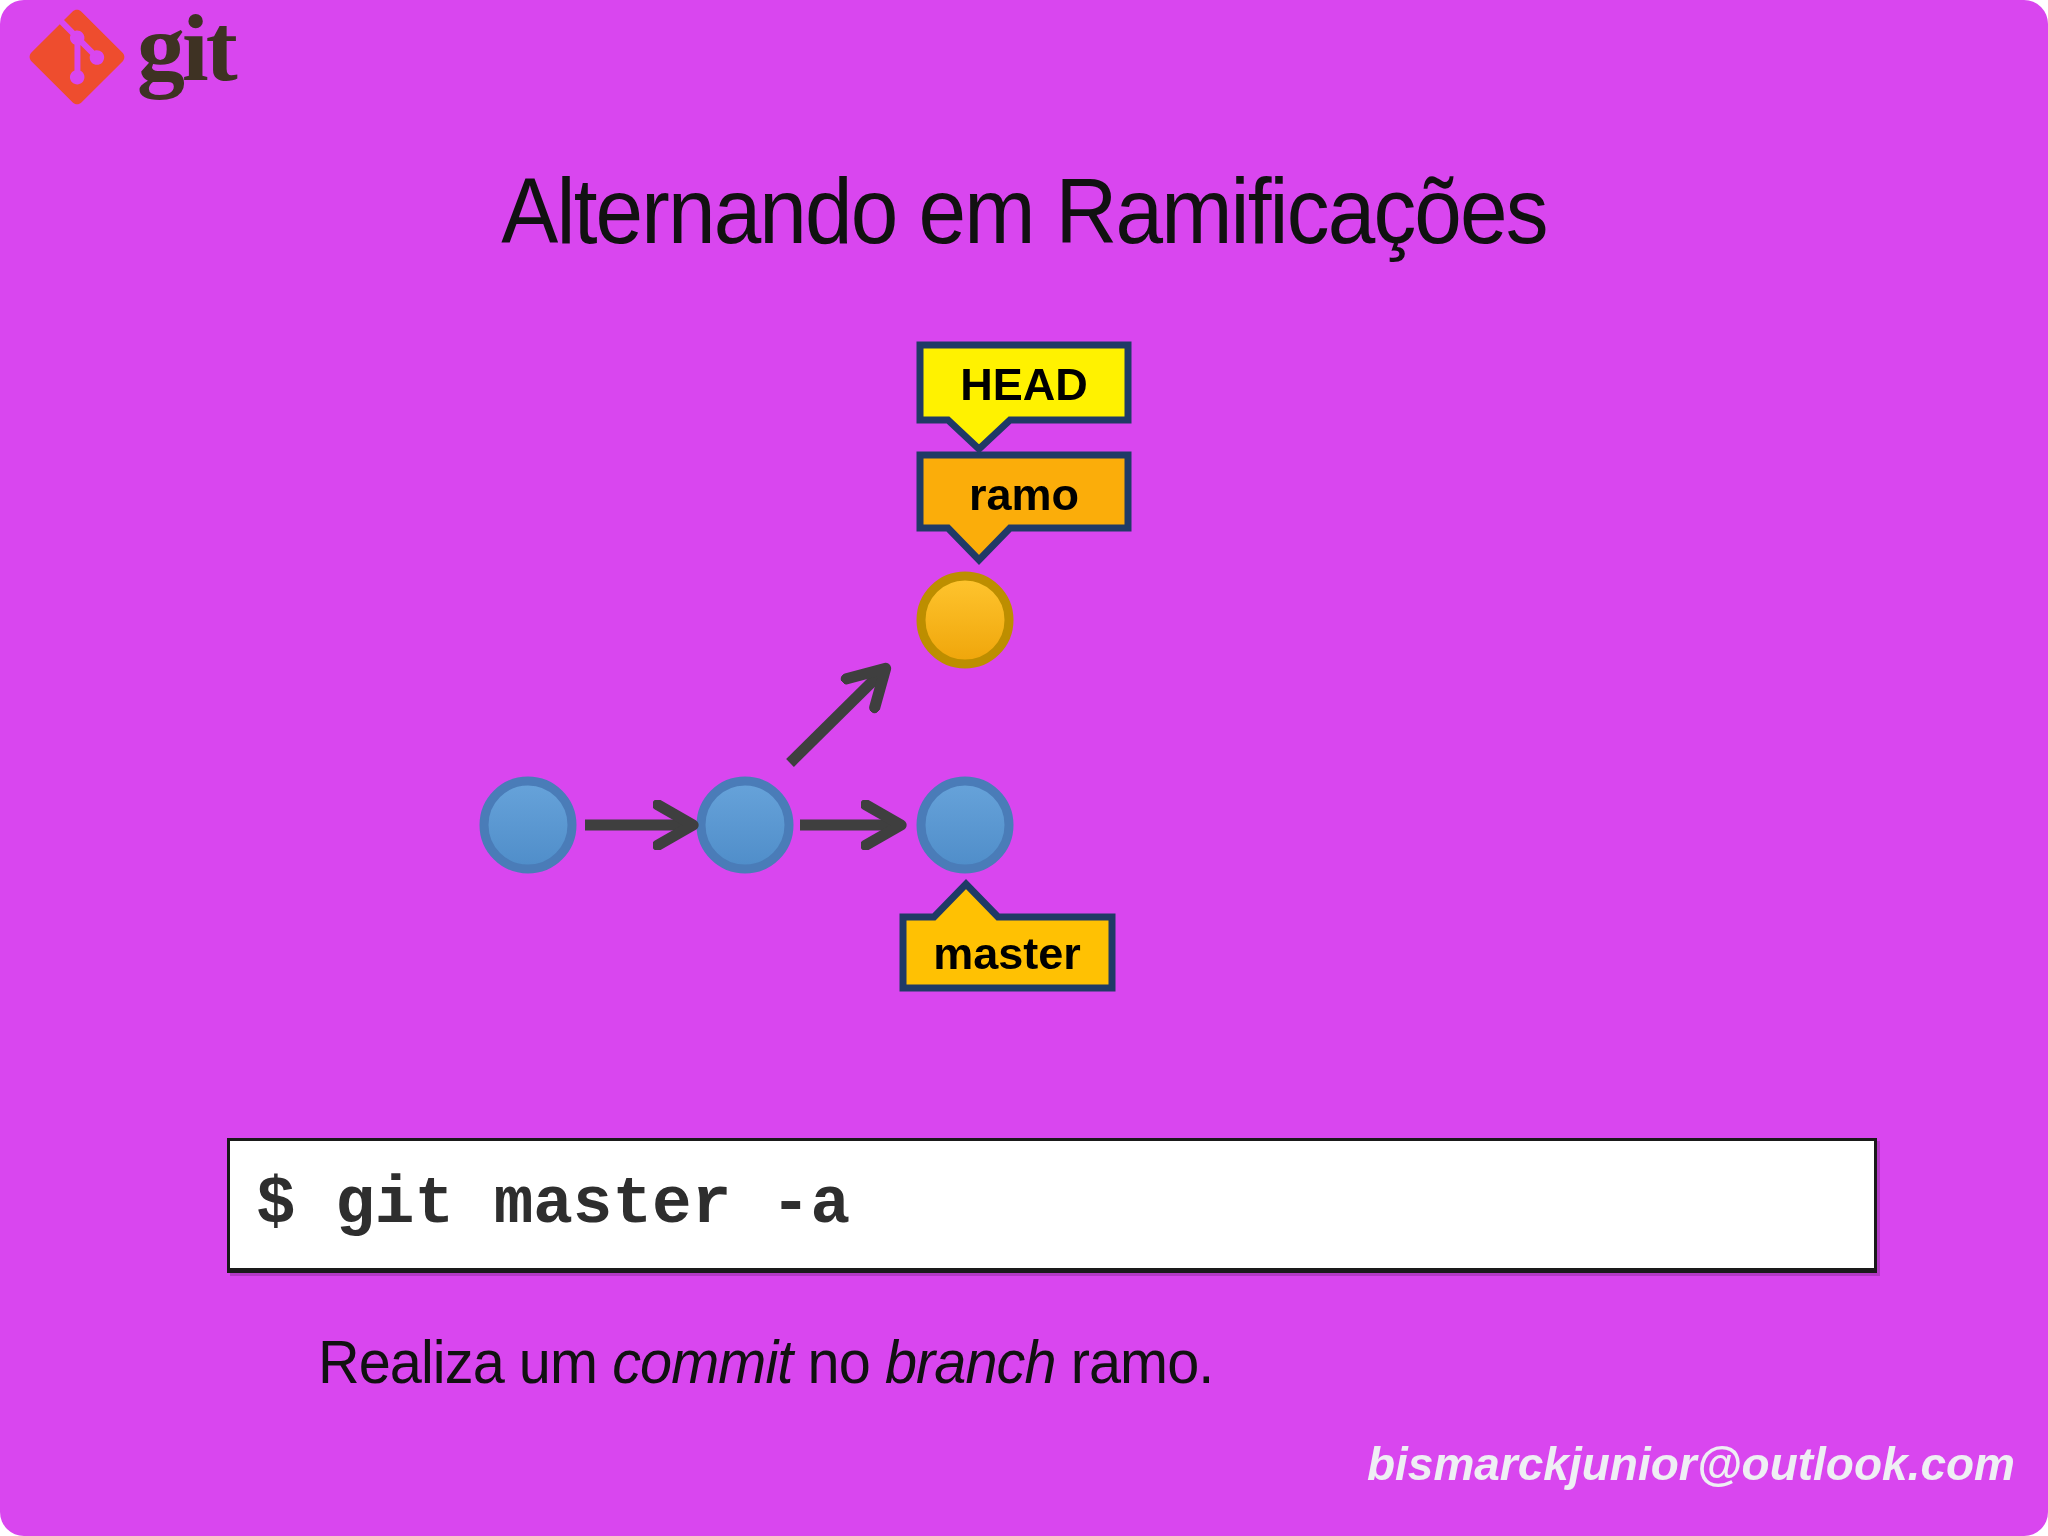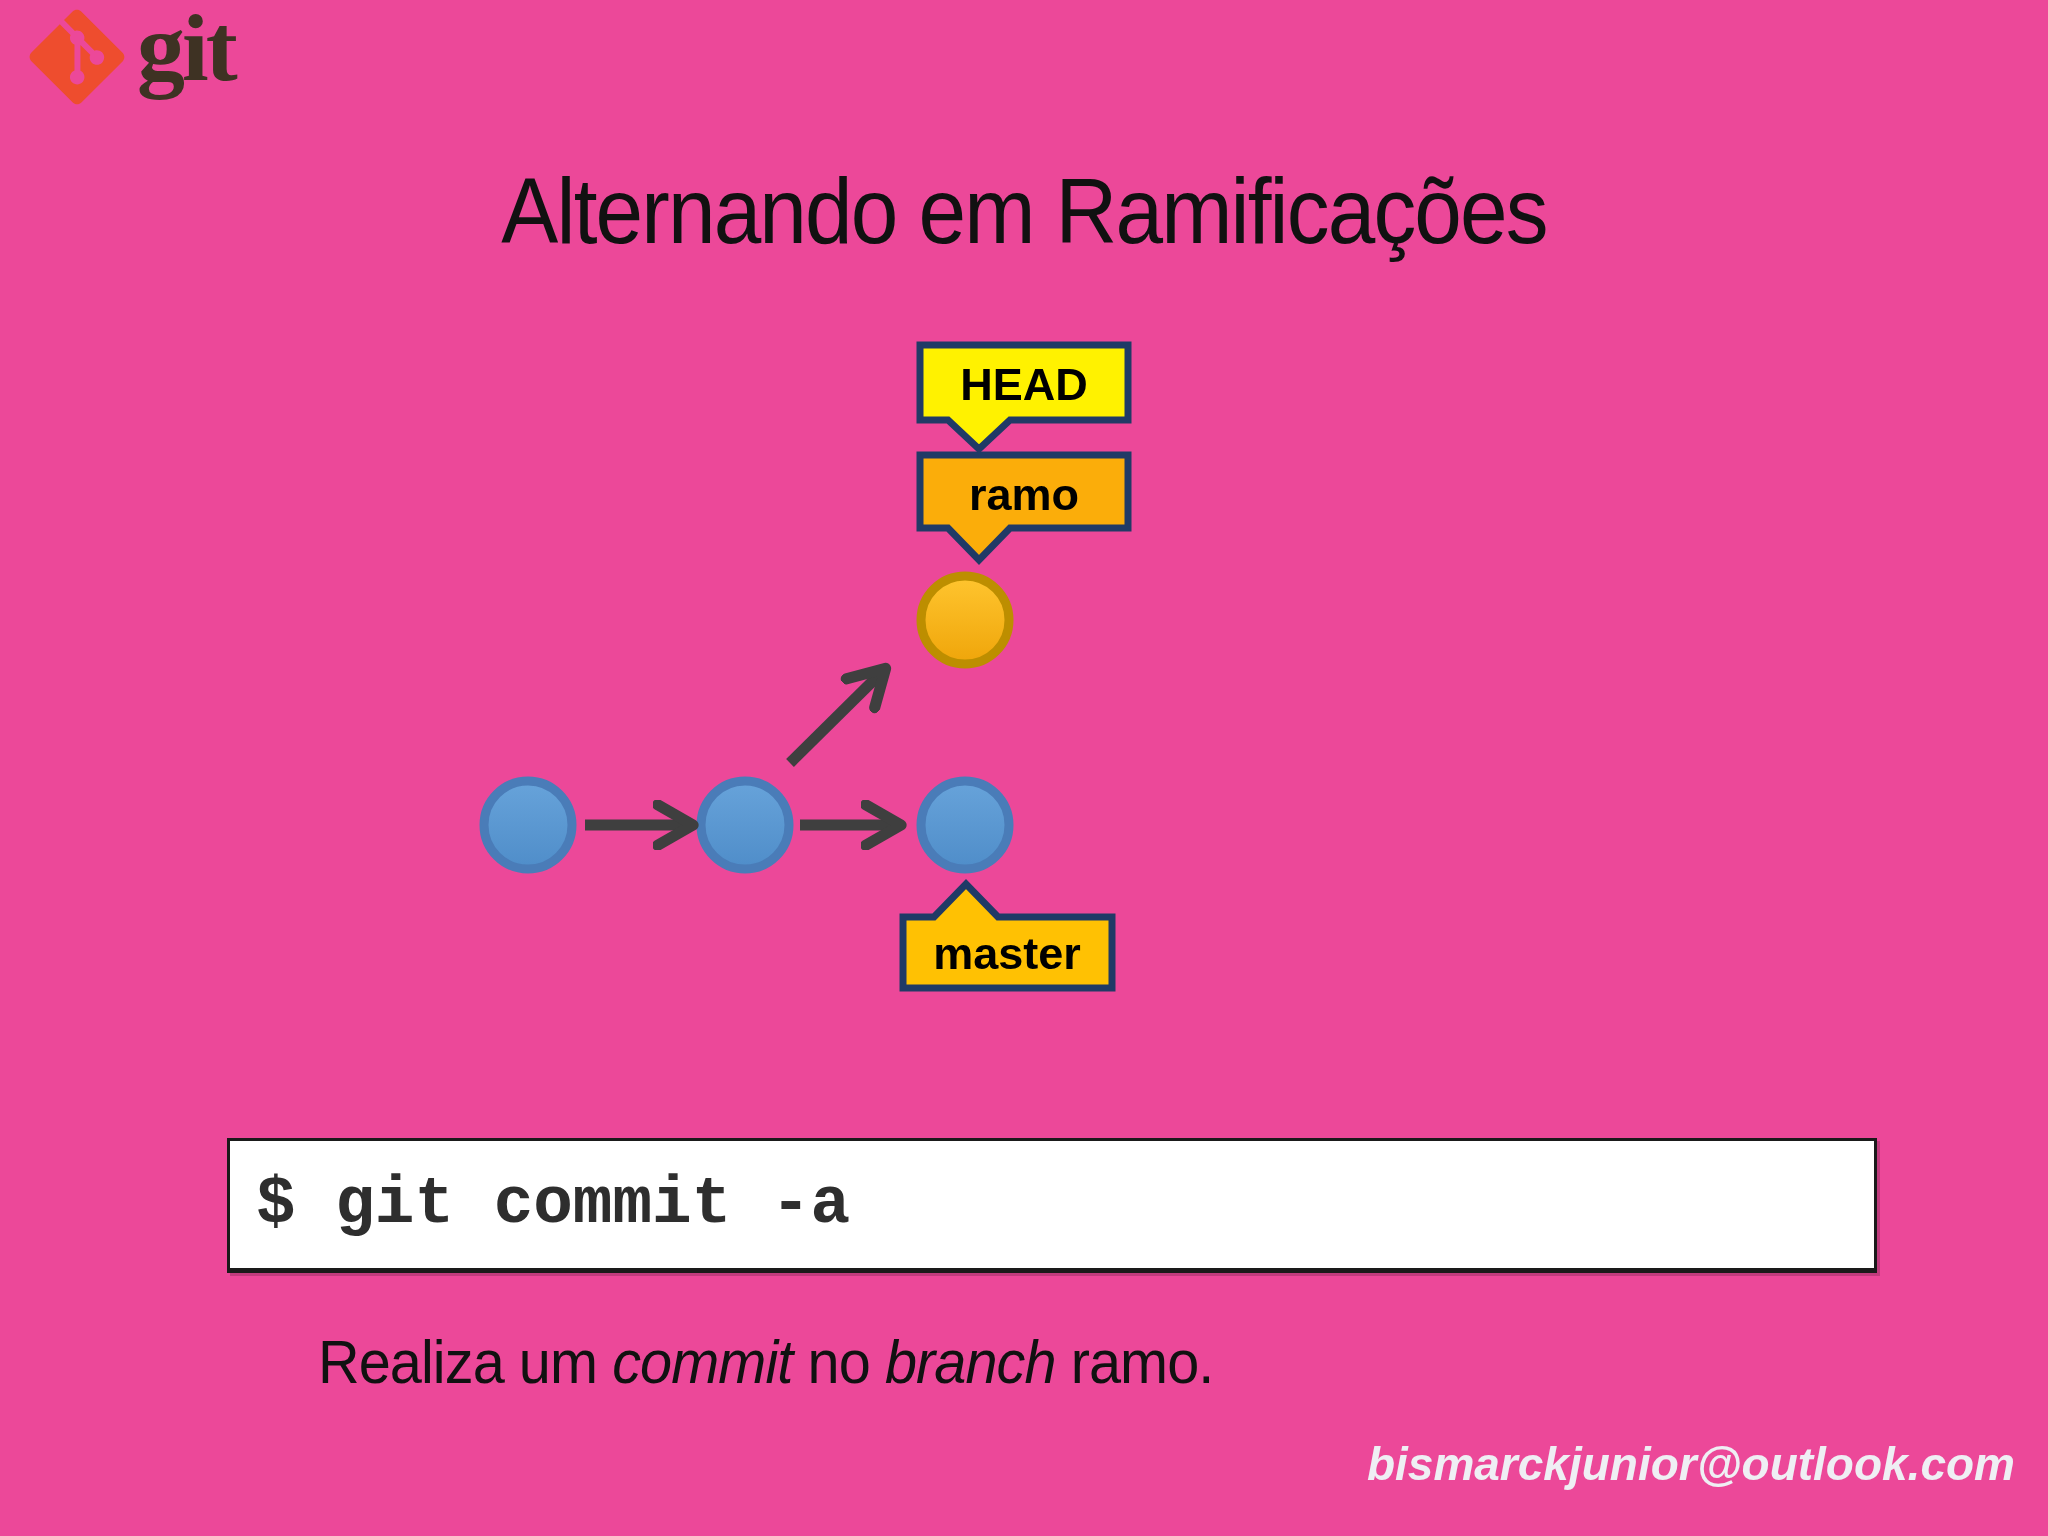--- a/index.html
+++ b/index.html
@@ -1,17 +1,17 @@
 <!DOCTYPE html>
 <html><head>
 <meta charset="utf-8">
 <style>
   html,body{margin:0;padding:0;background:#fff;}
-  .slide{position:relative;width:2048px;height:1536px;background:#ec4899;overflow:hidden;
-         font-family:"Liberation Sans",sans-serif;}
+  .slide{position:relative;width:2048px;height:1536px;background:#d946ef;overflow:hidden;
+         font-family:"Liberation Sans",sans-serif;border-radius:24px;}
 
   
   .logo{position:absolute;left:27px;top:7px;display:flex;align-items:flex-start;}
   .logo-mark{width:100px;height:100px;display:block;}
   .logo-word{margin-left:10px;margin-top:-12px;font-family:"Liberation Serif",serif;
              font-weight:700;font-size:96px;line-height:1.1;color:#3E3223;letter-spacing:-3px;}
 
   
   .title{position:absolute;left:0;right:0;top:163px;text-align:center;color:#111111;
          font-size:92px;line-height:1.05;font-weight:400;transform:scaleX(0.93);
@@ -82,20 +82,20 @@
 
     <line x1="585" y1="825" x2="688" y2="825" stroke-width="11" marker-end="url(#arrowHead)" stroke="#3F3F3F"></line>
     <line x1="800" y1="825" x2="896" y2="825" stroke-width="11" marker-end="url(#arrowHead)" stroke="#3F3F3F"></line>
     <line x1="790" y1="763" x2="882" y2="672" stroke-width="11" marker-end="url(#arrowHead)" stroke="#3F3F3F"></line>
 
     <path d="M903,988 V917 H934 L966,884 L998,917 H1112 V988 Z" stroke-width="7" stroke-linejoin="miter" fill="#FFC103" stroke="#203A66"></path>
     <text class="label-text" x="1007" y="969" text-anchor="middle" fill="#000000">master</text>
   </svg>
 
   <div class="terminal">
-    <span class="terminal-cmd">$ git commit -a</span>
+    <span class="terminal-cmd">$ git master -a</span>
   </div>
 
   <div class="caption"><span>Realiza um </span><span class="it">commit</span><span> no </span><span class="it">branch</span><span> ramo.</span></div>
 
   <div class="watermark">bismarckjunior@outlook.com</div>
 
 </div>
 
 </body></html>

